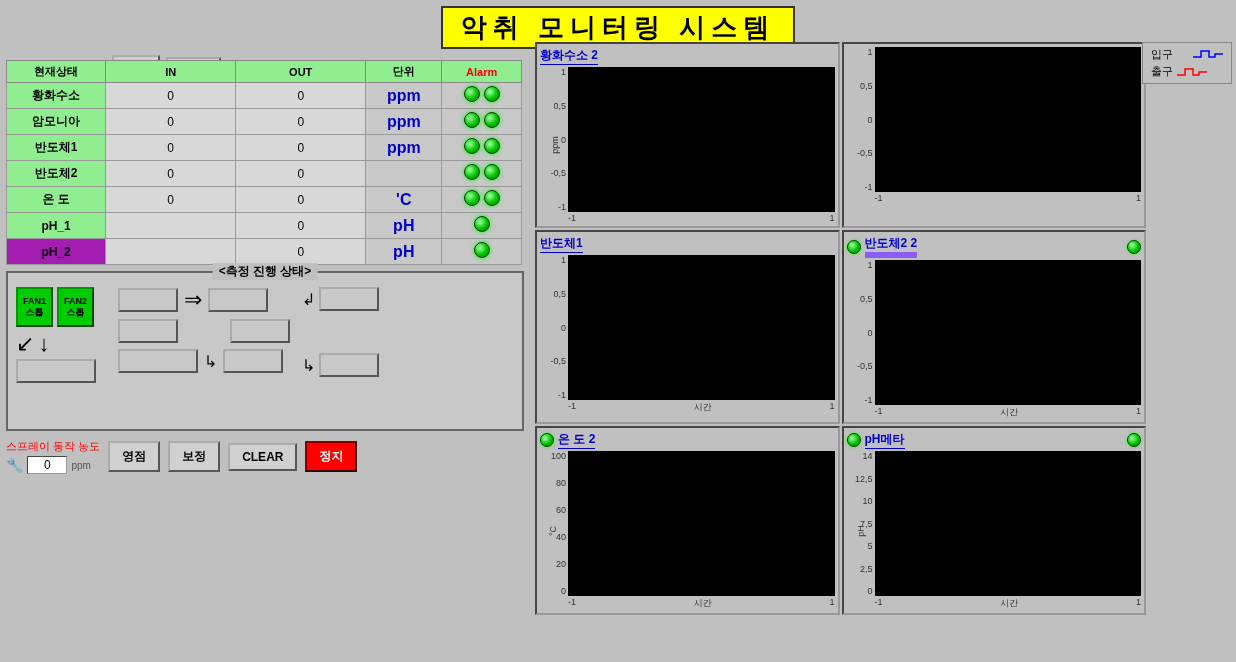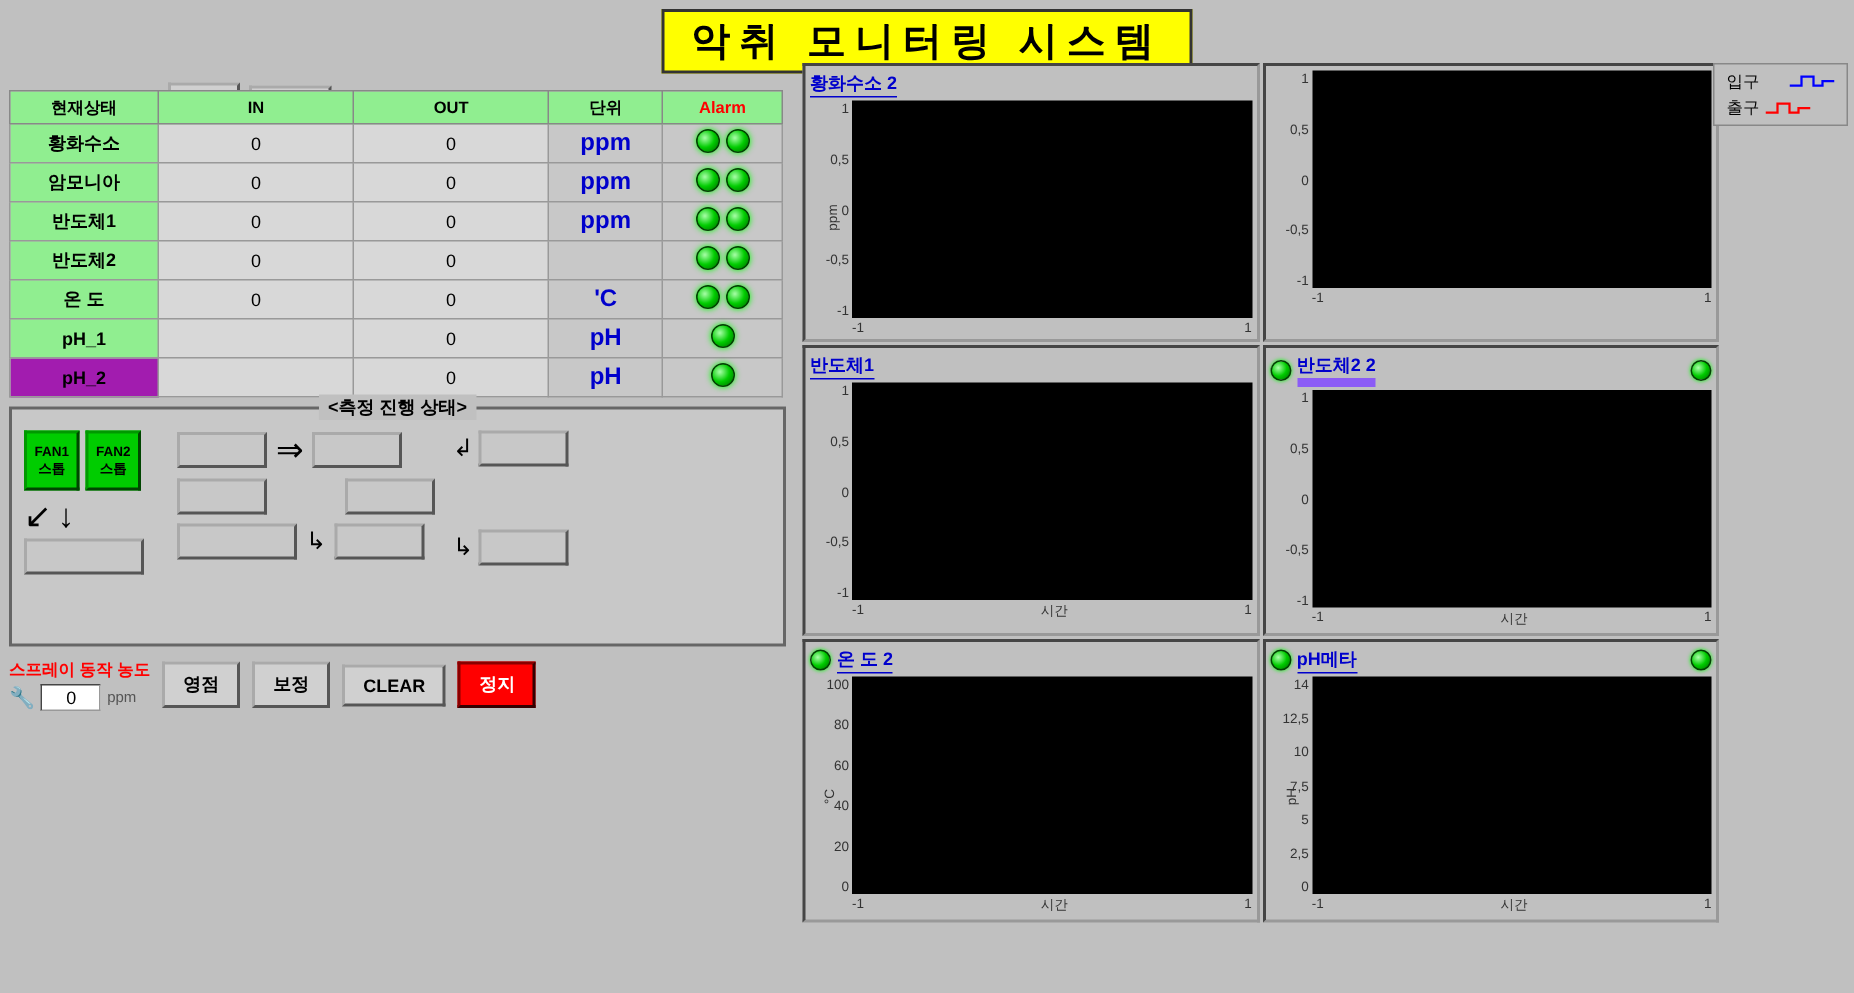--- a/index.html
+++ b/index.html
@@ -158,21 +158,21 @@
         <div style="display:flex; align-items:center; gap:4px;">
           <span style="font-size:16px;">↳</span>
           <div style="background:#c8c8c8; border:2px outset #aaa; width:60px; height:24px; cursor:pointer;"></div>
         </div>
       </div>
     </div>
   </div>
 
   <div style="display:flex; align-items:center; padding:4px 6px; gap:8px; margin-top:2px;">
     <div>
-      <div style="color:red; font-weight:bold; font-size:11px;">스프레이 동작 농도</div>
+      <div style="color:red; font-weight:normal; font-size:11px;">스프레이 동작 농도</div>
       <div style="display:flex; align-items:center; gap:4px; margin-top:2px;">
         <span style="font-size:14px;">🔧</span>
         <span style="background:white; border:1px inset #999; width:40px; text-align:center; font-size:12px; padding:1px; display:inline-block;">0</span>
         <span style="font-size:10px; color:#555;">ppm</span>
       </div>
     </div>
     <button style="background:#d0d0d0; border:2px outset #aaa; padding:5px 12px; font-size:12px; cursor:pointer; font-weight:bold;">영점</button>
     <button style="background:#d0d0d0; border:2px outset #aaa; padding:5px 12px; font-size:12px; cursor:pointer; font-weight:bold;">보정</button>
     <button style="background:#d0d0d0; border:2px outset #aaa; padding:5px 12px; font-size:12px; cursor:pointer; font-weight:bold;">CLEAR</button>
     <button style="background:red; border:2px outset #880000; padding:5px 12px; font-size:12px; cursor:pointer; font-weight:bold; color:white;">정지</button>

